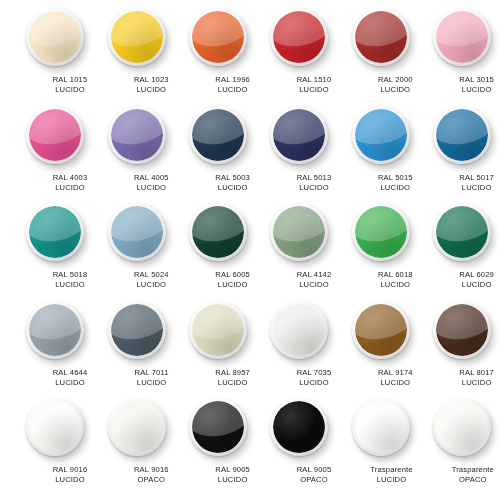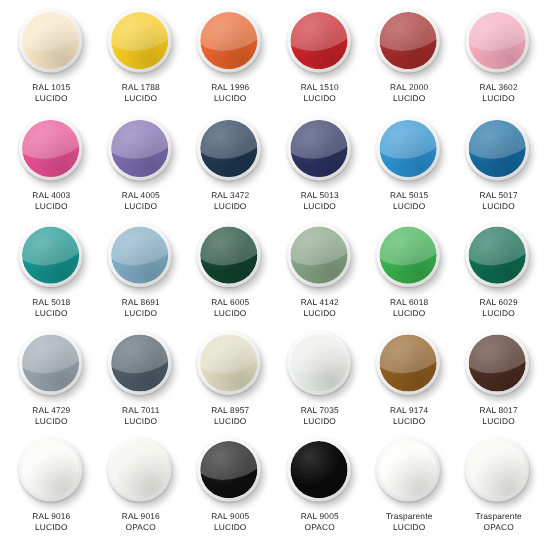--- a/index.html
+++ b/index.html
@@ -18,21 +18,21 @@
     height: 500px;
     display: grid;
     grid-template-columns: repeat(6, 1fr);
     grid-template-rows: repeat(5, 1fr);
     box-sizing: border-box;
     padding: 8px 6px 4px 6px;
   }
   .swatch-cell {
     display: flex;
     flex-direction: column;
-    align-items: center;
+    align-items: flex-end;
     justify-content: flex-start;
   }
   .swatch-disc-wrap {
     width: 62px;
     height: 62px;
     position: relative;
     margin-bottom: 5px;
   }
   .swatch-shadow {
     position: absolute;
@@ -121,21 +121,21 @@
       <div class="swatch-disc-wrap">
         <div class="swatch-shadow"></div>
         <div class="swatch-ring"></div>
         <div class="swatch-disc">
           <div class="swatch-fill" style="background: rgb(247, 203, 28);"></div>
           <div class="swatch-gloss"></div>
           <div class="swatch-innershade"></div>
         </div>
       </div>
       <div class="swatch-label">
-        <span class="code">RAL 1788</span>
+        <span class="code">RAL 1023</span>
         <span class="finish">LUCIDO</span>
       </div>
     </div>
     <div class="swatch-cell">
       <div class="swatch-disc-wrap">
         <div class="swatch-shadow"></div>
         <div class="swatch-ring"></div>
         <div class="swatch-disc">
           <div class="swatch-fill" style="background: rgb(232, 99, 42);"></div>
           <div class="swatch-gloss"></div>
@@ -181,21 +181,21 @@
       <div class="swatch-disc-wrap">
         <div class="swatch-shadow"></div>
         <div class="swatch-ring"></div>
         <div class="swatch-disc">
           <div class="swatch-fill" style="background: rgb(245, 169, 189);"></div>
           <div class="swatch-gloss"></div>
           <div class="swatch-innershade"></div>
         </div>
       </div>
       <div class="swatch-label">
-        <span class="code">RAL 3602</span>
+        <span class="code">RAL 3015</span>
         <span class="finish">LUCIDO</span>
       </div>
     </div>
     <div class="swatch-cell">
       <div class="swatch-disc-wrap">
         <div class="swatch-shadow"></div>
         <div class="swatch-ring"></div>
         <div class="swatch-disc">
           <div class="swatch-fill" style="background: rgb(232, 79, 146);"></div>
           <div class="swatch-gloss"></div>
@@ -226,21 +226,21 @@
       <div class="swatch-disc-wrap">
         <div class="swatch-shadow"></div>
         <div class="swatch-ring"></div>
         <div class="swatch-disc">
           <div class="swatch-fill" style="background: rgb(31, 55, 80);"></div>
           <div class="swatch-gloss"></div>
           <div class="swatch-innershade"></div>
         </div>
       </div>
       <div class="swatch-label">
-        <span class="code">RAL 3472</span>
+        <span class="code">RAL 5003</span>
         <span class="finish">LUCIDO</span>
       </div>
     </div>
     <div class="swatch-cell">
       <div class="swatch-disc-wrap">
         <div class="swatch-shadow"></div>
         <div class="swatch-ring"></div>
         <div class="swatch-disc">
           <div class="swatch-fill" style="background: rgb(43, 51, 96);"></div>
           <div class="swatch-gloss"></div>
@@ -301,21 +301,21 @@
       <div class="swatch-disc-wrap">
         <div class="swatch-shadow"></div>
         <div class="swatch-ring"></div>
         <div class="swatch-disc">
           <div class="swatch-fill" style="background: rgb(127, 171, 196);"></div>
           <div class="swatch-gloss"></div>
           <div class="swatch-innershade"></div>
         </div>
       </div>
       <div class="swatch-label">
-        <span class="code">RAL 8691</span>
+        <span class="code">RAL 5024</span>
         <span class="finish">LUCIDO</span>
       </div>
     </div>
     <div class="swatch-cell">
       <div class="swatch-disc-wrap">
         <div class="swatch-shadow"></div>
         <div class="swatch-ring"></div>
         <div class="swatch-disc">
           <div class="swatch-fill" style="background: rgb(18, 66, 47);"></div>
           <div class="swatch-gloss"></div>
@@ -376,21 +376,21 @@
       <div class="swatch-disc-wrap">
         <div class="swatch-shadow"></div>
         <div class="swatch-ring"></div>
         <div class="swatch-disc">
           <div class="swatch-fill" style="background: rgb(151, 163, 173);"></div>
           <div class="swatch-gloss"></div>
           <div class="swatch-innershade"></div>
         </div>
       </div>
       <div class="swatch-label">
-        <span class="code">RAL 4729</span>
+        <span class="code">RAL 4644</span>
         <span class="finish">LUCIDO</span>
       </div>
     </div>
     <div class="swatch-cell">
       <div class="swatch-disc-wrap">
         <div class="swatch-shadow"></div>
         <div class="swatch-ring"></div>
         <div class="swatch-disc">
           <div class="swatch-fill" style="background: rgb(77, 92, 102);"></div>
           <div class="swatch-gloss"></div>

